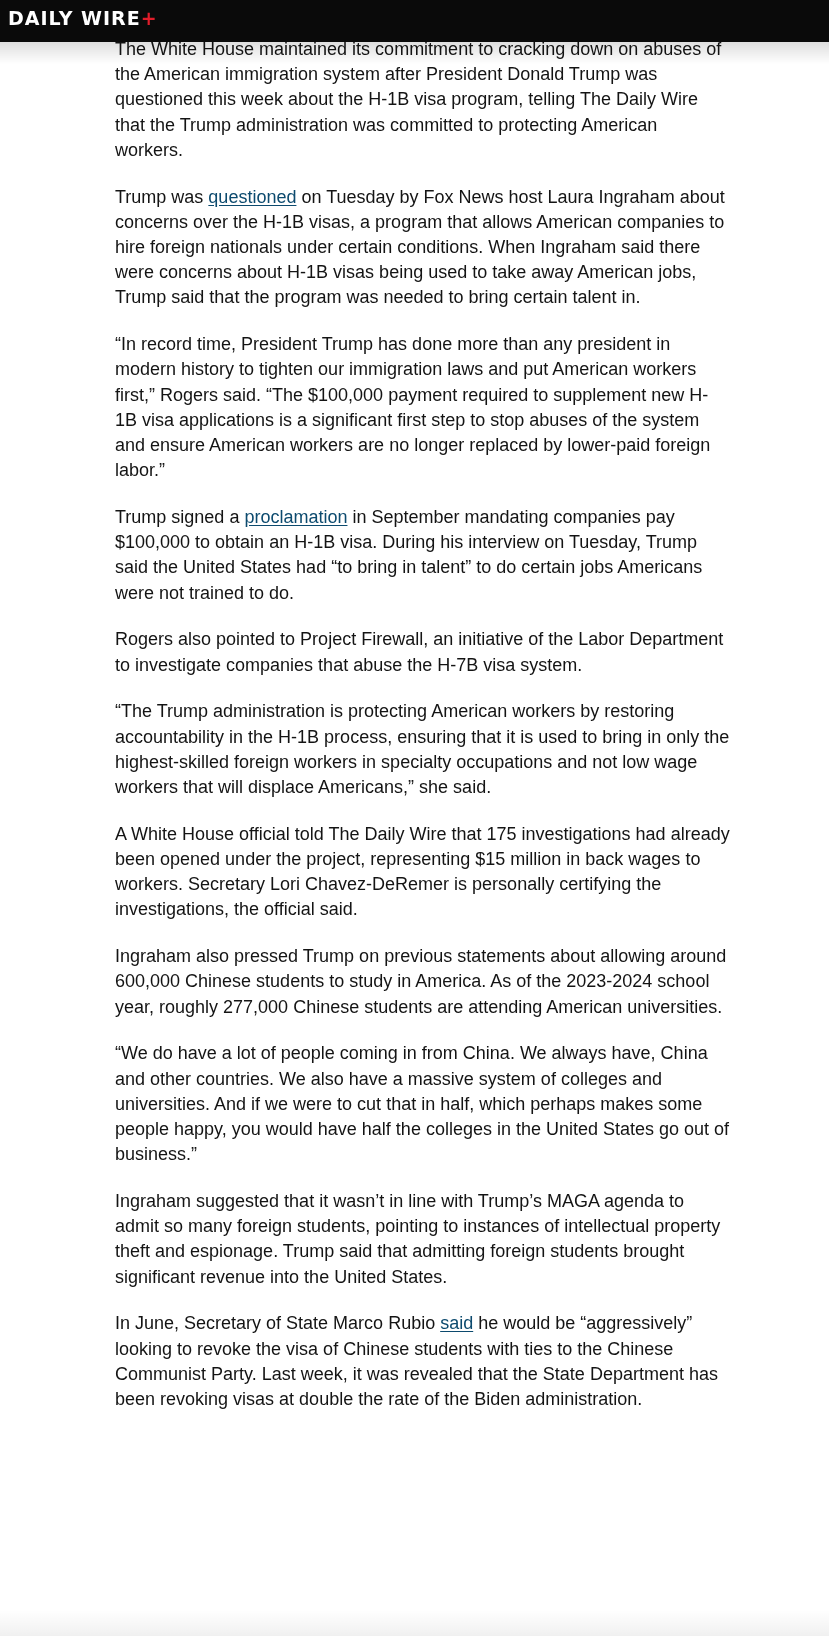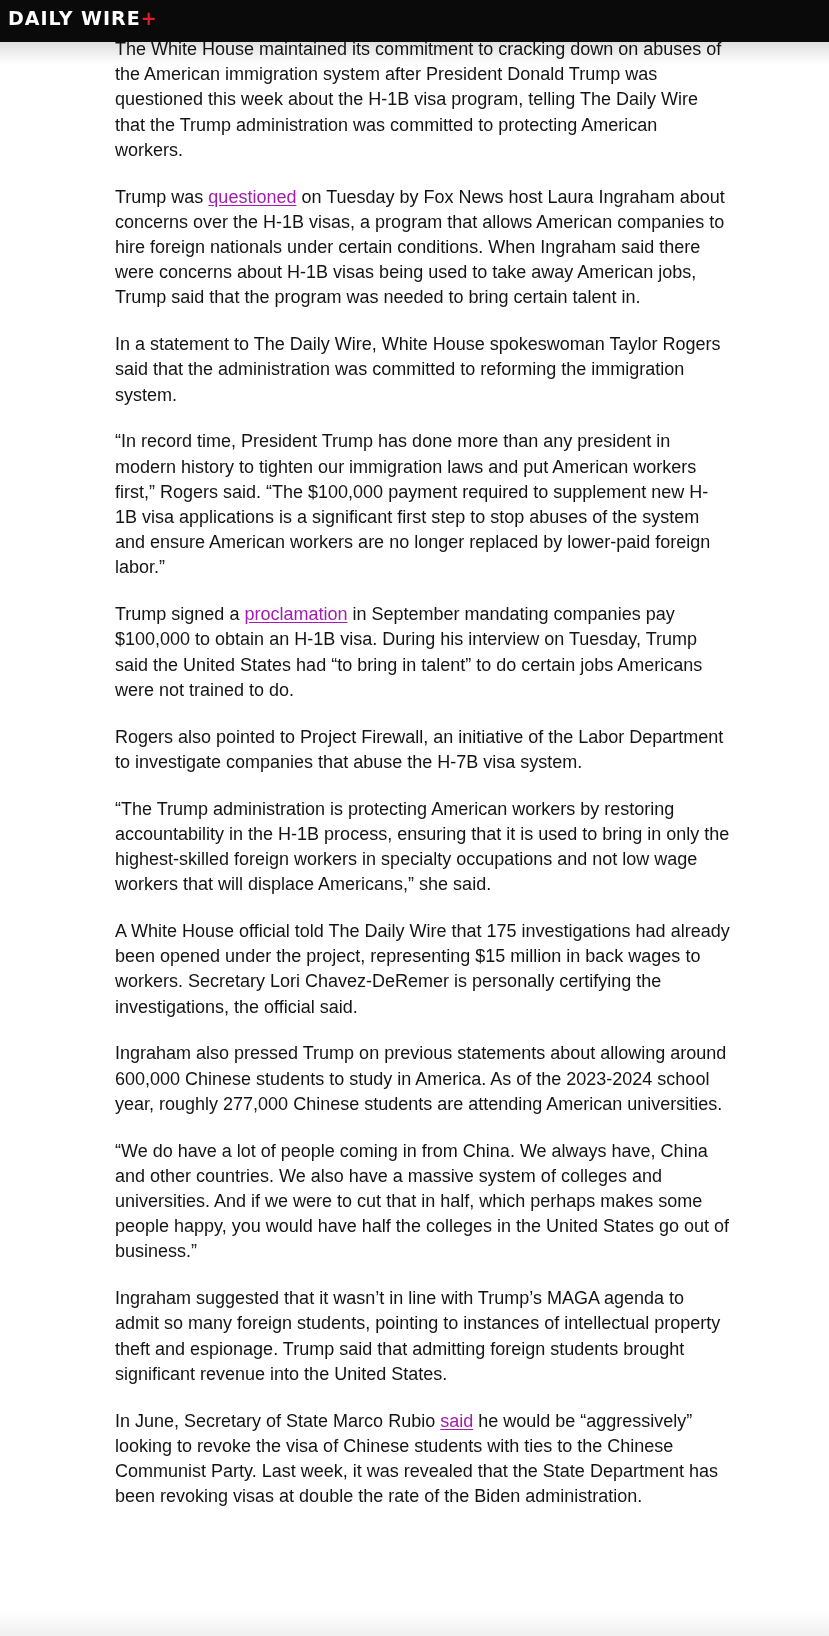--- a/index.html
+++ b/index.html
@@ -29,34 +29,33 @@
     position: absolute; left: 0; bottom: 0; width: 829px; height: 26px;
     background: linear-gradient(to top, rgba(0,0,0,0.06), rgba(0,0,0,0));
     z-index: 2; pointer-events: none;
   }
   .article {
     position: absolute; left: 115px; top: 37px; width: 615px;
     color: #141414; font-family: "Liberation Sans", sans-serif;
     font-size: 18px; line-height: 25.2px; z-index: 1;
   }
   .article p { margin: 0 0 21.6px 0; }
-  .article a { color: #a21caf; text-decoration: underline; text-underline-offset: 2px; }
+  .article a { color: #0c4a6e; text-decoration: underline; text-underline-offset: 2px; }
 </style>
 </head>
 <body>
 
 <div class="topbar">
   <div class="logo"><span>DAILY WIRE</span><span class="plus">+</span></div>
 </div>
 <div class="shade-top"></div>
 
 <div class="article">
   <p>The White House maintained its commitment to cracking down on abuses of the American immigration system after President Donald Trump was questioned this week about the H-1B visa program, telling The Daily Wire that the Trump administration was committed to protecting American workers.</p>
   <p><span>Trump was </span><a>questioned</a><span> on Tuesday by Fox News host Laura Ingraham about concerns over the H-1B visas, a program that allows American companies to hire foreign nationals under certain conditions. When Ingraham said there were concerns about H-1B visas being used to take away American jobs, Trump said that the program was needed to bring certain talent in.</span></p>
-  <p>In a statement to The Daily Wire, White House spokeswoman Taylor Rogers said that the administration was committed to reforming the immigration system.</p>
   <p>“In record time, President Trump has done more than any president in modern history to tighten our immigration laws and put American workers first,” Rogers said. “The $100,000 payment required to supplement new H-1B visa applications is a significant first step to stop abuses of the system and ensure American workers are no longer replaced by lower-paid foreign labor.”</p>
   <p><span>Trump signed a </span><a>proclamation</a><span> in September mandating companies pay $100,000 to obtain an H-1B visa. During his interview on Tuesday, Trump said the United States had “to bring in talent” to do certain jobs Americans were not trained to do.</span></p>
   <p>Rogers also pointed to Project Firewall, an initiative of the Labor Department to investigate companies that abuse the H-7B visa system.</p>
   <p>“The Trump administration is protecting American workers by restoring accountability in the H-1B process, ensuring that it is used to bring in only the highest-skilled foreign workers in specialty occupations and not low wage workers that will displace Americans,” she said.</p>
   <p>A White House official told The Daily Wire that 175 investigations had already been opened under the project, representing $15 million in back wages to workers. Secretary Lori Chavez-DeRemer is personally certifying the investigations, the official said.</p>
   <p>Ingraham also pressed Trump on previous statements about allowing around 600,000 Chinese students to study in America. As of the 2023-2024 school year, roughly 277,000 Chinese students are attending American universities.</p>
   <p>“We do have a lot of people coming in from China. We always have, China and other countries. We also have a massive system of colleges and universities. And if we were to cut that in half, which perhaps makes some people happy, you would have half the colleges in the United States go out of business.”</p>
   <p>Ingraham suggested that it wasn’t in line with Trump’s MAGA agenda to admit so many foreign students, pointing to instances of intellectual property theft and espionage. Trump said that admitting foreign students brought significant revenue into the United States.</p>
   <p><span>In June, Secretary of State Marco Rubio </span><a>said</a><span> he would be “aggressively” looking to revoke the visa of Chinese students with ties to the Chinese Communist Party. Last week, it was revealed that the State Department has been revoking visas at double the rate of the Biden administration.</span></p>
 </div>

